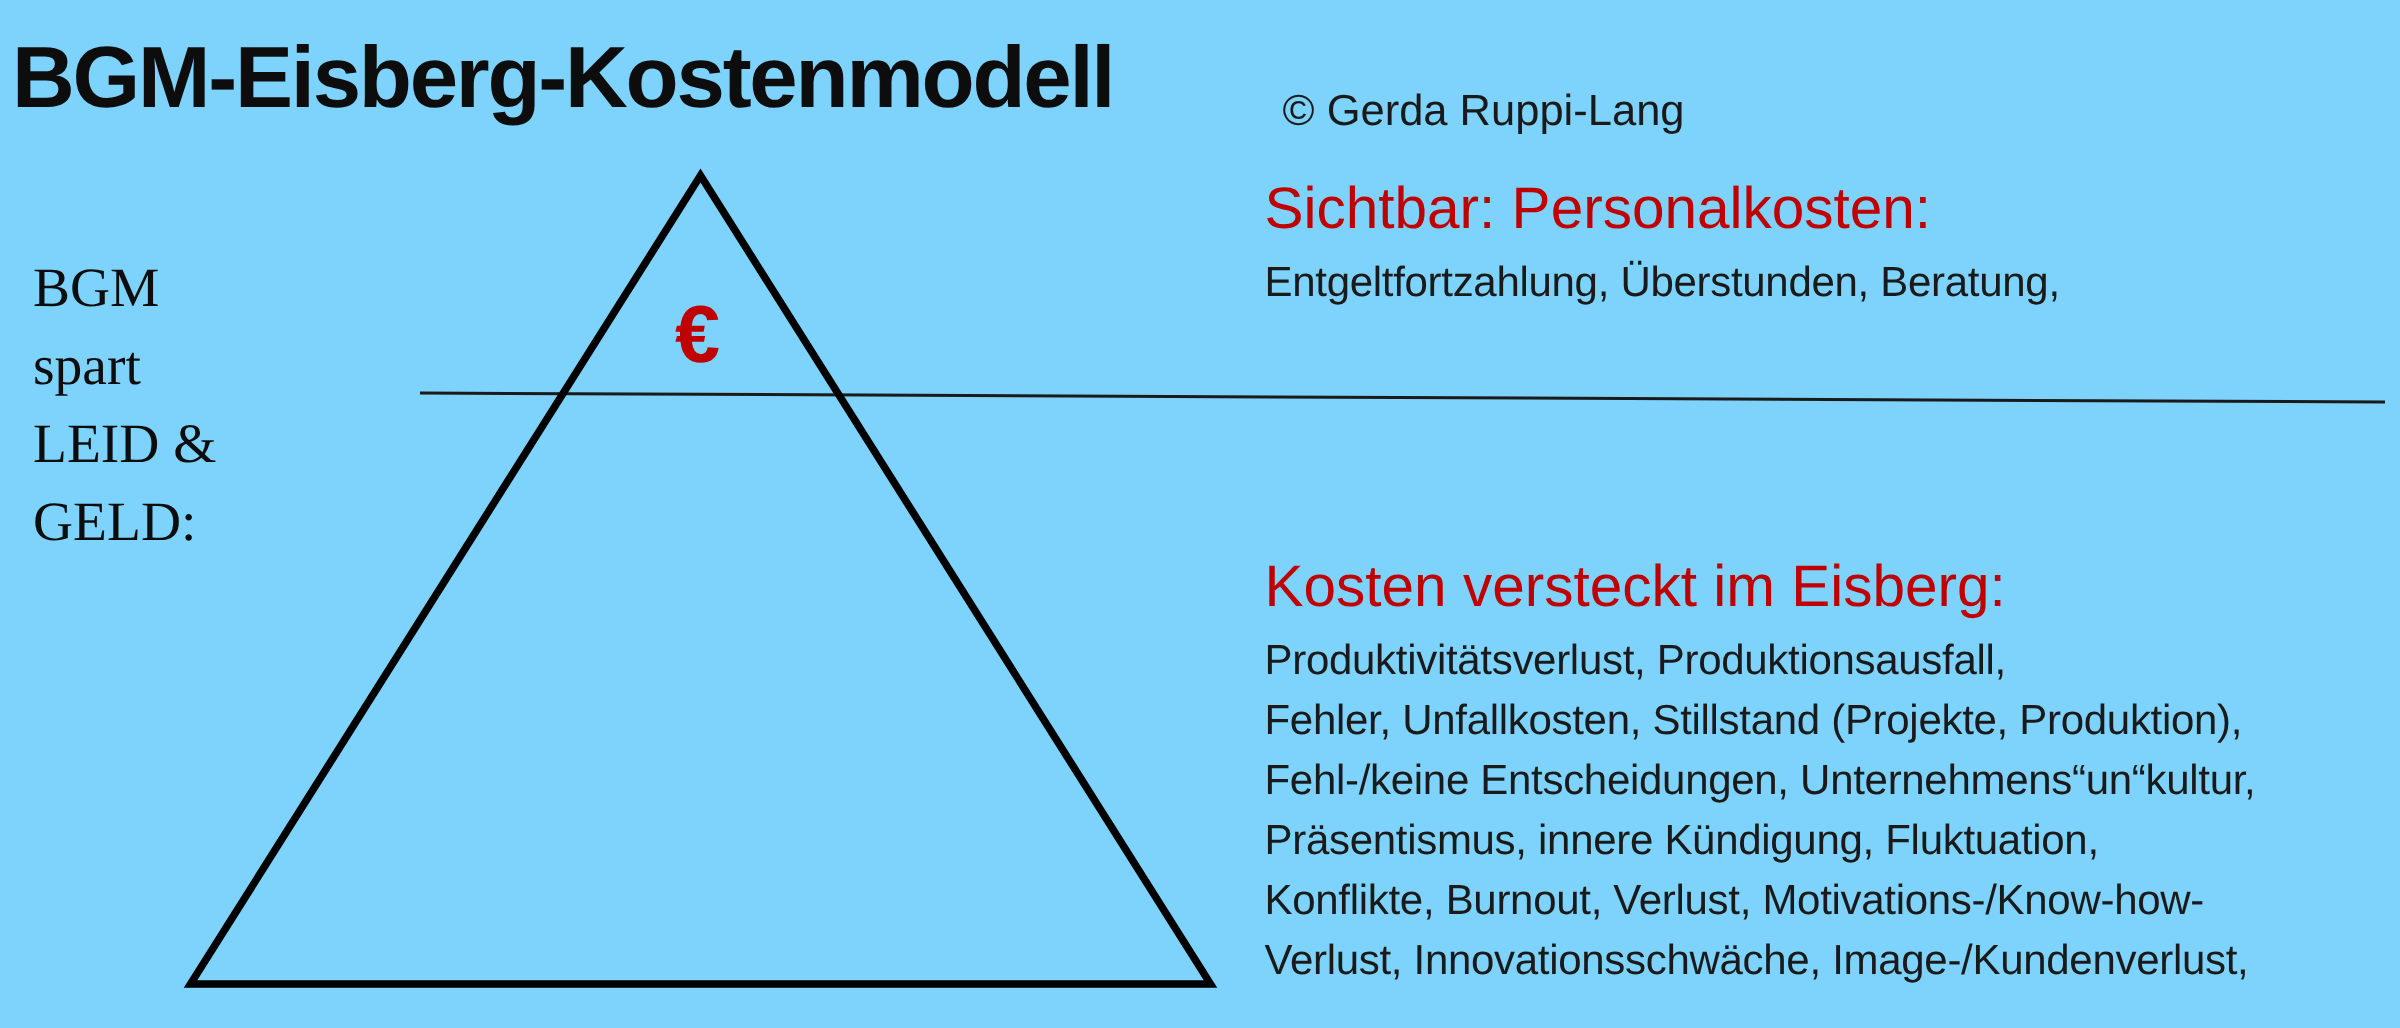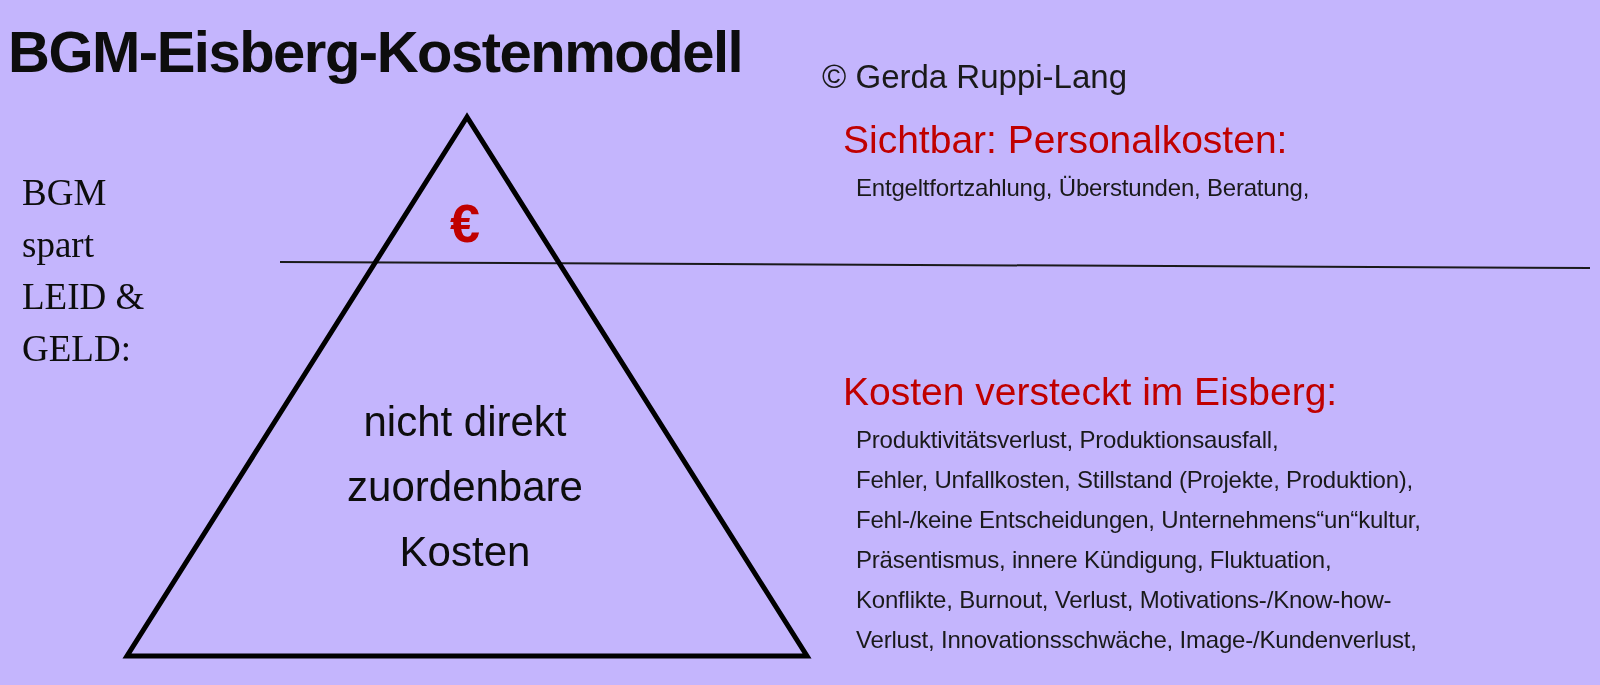--- a/index.html
+++ b/index.html
@@ -4,40 +4,40 @@
 <style>
   html, body {
     margin: 0;
     padding: 0;
     background: #ffffff;
   }
   .stage {
     position: relative;
     width: 1600px;
     height: 685px;
-    background: #c4b5fd;
+    background: #7dd3fc;
     overflow: hidden;
     font-family: "Liberation Sans", sans-serif;
     color: #111111;
   }
   .title {
     position: absolute;
     left: 8px;
     top: 18px;
     font-size: 58px;
     font-weight: 700;
     letter-spacing: -1.5px;
     color: #0d0d0d;
     white-space: nowrap;
   }
   .copyright {
     position: absolute;
-    left: 822px;
+    left: 855px;
     top: 58px;
-    font-size: 33px;
+    font-size: 29px;
     color: #1a1a1a;
     white-space: nowrap;
   }
   .left-note {
     position: absolute;
     left: 22px;
     top: 167px;
     font-size: 37px;
     line-height: 52px;
     color: #0d0d0d;
@@ -73,25 +73,24 @@
     left: 843px;
     white-space: nowrap;
   }
   .right-block .heading {
     font-size: 39px;
     line-height: 44px;
     color: var(--accent, #C00000);
     margin-bottom: 6px;
   }
   .right-block .body-line {
-    font-size: 24px;
+    font-size: 28px;
     line-height: 40px;
     color: #1a1a1a;
     letter-spacing: -0.2px;
-    margin-left: 13px;
   }
   .block-top { top: 118px; }
   .block-bottom { top: 370px; }
 </style>
 </head>
 <body>
 
 <div class="stage">
 
   <div class="title">BGM-Eisberg-Kostenmodell</div>
@@ -105,25 +104,20 @@
     <div>GELD:</div>
   </div>
 
   <svg class="diagram-svg" width="1600" height="685" viewBox="0 0 1600 685">
     <line x1="280" y1="262" x2="1590" y2="268" stroke="#1a1a1a" stroke-width="2"></line>
     <polygon points="467,117 127,656 807,656" fill="none" stroke="#000000" stroke-width="5" stroke-linejoin="miter"></polygon>
   </svg>
 
   <div class="euro">€</div>
 
-  <div class="berg-label">
-    <div>nicht direkt</div>
-    <div>zuordenbare</div>
-    <div>Kosten</div>
-  </div>
 
   <div class="right-block block-top">
     <div class="heading">Sichtbar: Personalkosten:</div>
     <div class="body-line">Entgeltfortzahlung, Überstunden, Beratung,</div>
   </div>
 
   <div class="right-block block-bottom">
     <div class="heading">Kosten versteckt im Eisberg:</div>
     <div class="body-line">Produktivitätsverlust, Produktionsausfall,</div>
     <div class="body-line">Fehler, Unfallkosten, Stillstand (Projekte, Produktion),</div>

